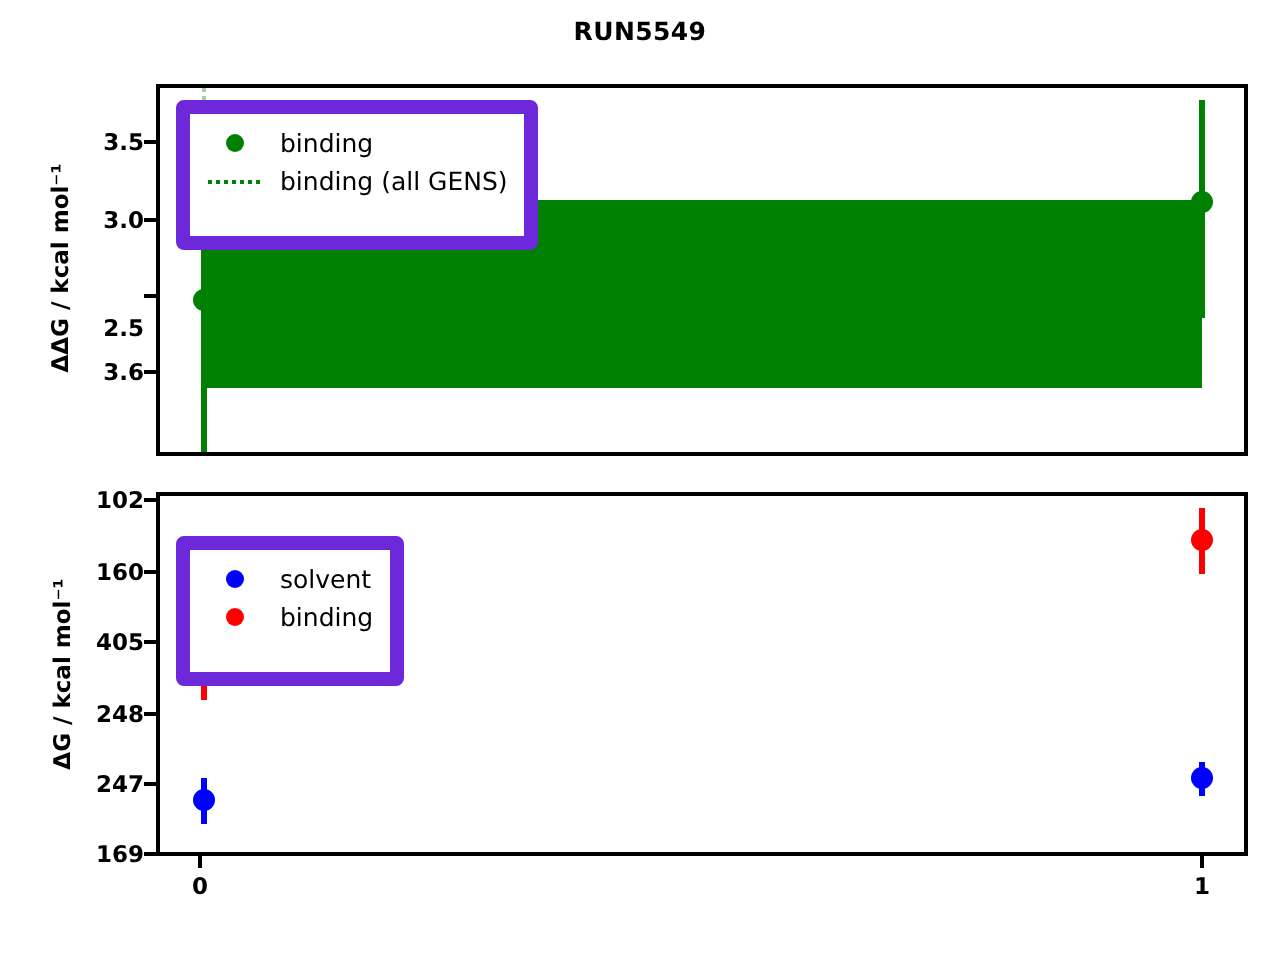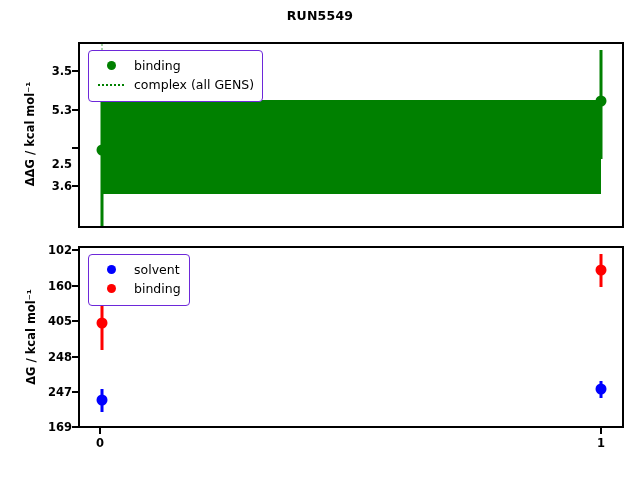--- a/index.html
+++ b/index.html
@@ -146,23 +146,23 @@
     position: absolute;
     height: 0;
     border-top: 2px dotted #008000;
   }
 
   
   .legend {
     position: absolute;
     box-sizing: border-box;
     background: #ffffff;
-    border: 1px solid #6d28d9;
+    border: 7px solid #6d28d9;
     border-radius: 4px;
-    padding: 5px 8px 7px 7px;
+    padding: 5px 8px 18px 7px;
     box-shadow: 0 0 0 0 rgba(0,0,0,0);
   }
   .legend-row {
     display: flex;
     align-items: center;
     height: 19px;
   }
   .legend-key {
     width: 30px;
     display: flex;
@@ -194,21 +194,21 @@
 
 <div id="figure">
 
   <div id="fig-title">RUN5549</div>
 
   <div class="ylabel" id="ylabel-top">ΔΔG / kcal mol⁻¹</div>
 
   <div class="ytick-col" id="ytick-col-top">
     <div class="ytick-label" style="top:186px">3.6</div>
     <div class="ytick-label" style="top:164px">2.5</div>
-    <div class="ytick-label" style="top:110px">5.3</div>
+    <div class="ytick-label" style="top:110px">3.0</div>
     <div class="ytick-label" style="top:71px">3.5</div>
   </div>
   <div class="ytick-mark" style="top:186px"></div>
   <div class="ytick-mark" style="top:148px"></div>
   <div class="ytick-mark" style="top:110px"></div>
   <div class="ytick-mark" style="top:71px"></div>
 
   <div class="axes" id="axes-top">
 
     <div class="band" style="left:22px; top:56px; width:499px; height:94px;"></div>
@@ -225,21 +225,21 @@
       <div class="legend-row">
         <span class="legend-key">
             <span class="legend-dot" style="background:#008000"></span>
           </span>
         <span class="legend-text">binding</span>
       </div>
       <div class="legend-row">
         <span class="legend-key">
             <span class="legend-dash"></span>
           </span>
-        <span class="legend-text">complex (all GENS)</span>
+        <span class="legend-text">binding (all GENS)</span>
       </div>
     </div>
   </div>
 
   <div class="ylabel" id="ylabel-bottom">ΔG / kcal mol⁻¹</div>
 
   <div class="ytick-col" id="ytick-col-bottom">
     <div class="ytick-label" style="top:427px">169</div>
     <div class="ytick-label" style="top:392px">247</div>
     <div class="ytick-label" style="top:357px">248</div>
@@ -261,21 +261,21 @@
 
     <div class="errbar" style="left:22px; top:141px; height:23px; background:#0000ff;"></div>
     <div class="marker" style="left:22px; top:152px; width:11px; height:11px; background:#0000ff;"></div>
 
     <div class="errbar" style="left:521px; top:6px; height:33px; background:#ff0000;"></div>
     <div class="marker" style="left:521px; top:22px; width:11px; height:11px; background:#ff0000;"></div>
 
     <div class="errbar" style="left:521px; top:133px; height:17px; background:#0000ff;"></div>
     <div class="marker" style="left:521px; top:141px; width:11px; height:11px; background:#0000ff;"></div>
 
-    <div class="legend" style="position:absolute; left:8px; top:6px;text-align:center;">
+    <div class="legend" style="position:absolute; left:8px; top:20px;text-align:center;">
       <div class="legend-row">
         <span class="legend-key">
             <span class="legend-dot" style="background:#0000ff"></span>
           </span>
         <span class="legend-text">solvent</span>
       </div>
       <div class="legend-row">
         <span class="legend-key">
             <span class="legend-dot" style="background:#ff0000"></span>
           </span>

